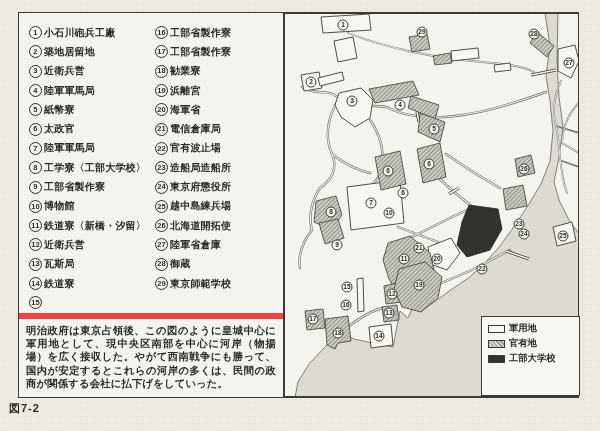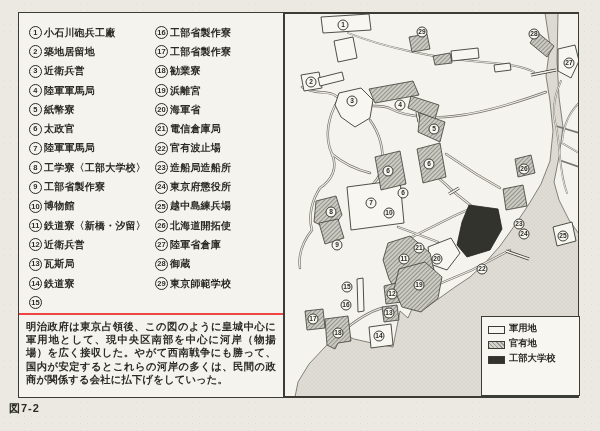--- a/index.html
+++ b/index.html
@@ -24,21 +24,21 @@
               font-size:10px; font-weight:600; letter-spacing:0.2px; }
   .cnum {
     flex:0 0 auto; width:11px; height:11px; margin-right:2px;
     border:1px solid #2b2b26; border-radius:50%;
     display:inline-flex; align-items:center; justify-content:center;
     font-size:7.5px; font-weight:700; line-height:1;
   }
   
   .note-box {
     position:absolute; left:0; top:300px; width:264px; height:83px;
-    border-top:2px solid #ef4444; box-sizing:border-box;
+    border-top:6px solid #ef4444; box-sizing:border-box;
     padding:5px 7px 0 7px;
   }
   .note-text { font-size:10.3px; line-height:13.2px; font-weight:600;
                letter-spacing:0.2px; text-align:justify; }
   
   .map-panel { position:absolute; left:264px; top:0; width:295px; height:384px;
                border-left:1px solid #3c3c36; }
   svg { display:block; }
   .canal { fill:none; stroke:#6e6d66; stroke-width:2.4px; stroke-linecap:round; }
   .canal-in { fill:none; stroke:#edebe4; stroke-width:1.2px; stroke-linecap:round; }
@@ -51,21 +51,21 @@
   .stl  { fill:#33332e; stroke:#222220; stroke-width:0.8px; }
   .marker-c { fill:#f8f6f0; stroke:#2b2b26; stroke-width:0.9px; }
   .marker-t { font-size:6.6px; font-weight:700; fill:#2b2b26;
               text-anchor:middle; font-family:"Liberation Sans","DejaVu Sans",sans-serif; }
   
   .legend {
     position:absolute; left:197px; top:303px; width:99px; height:80px;
     background:#f8f6f0; border:1px solid #3c3c36; box-sizing:border-box;
     padding:6px 4px 0 6px;
   }
-  .legend-row { display:flex; align-items:flex-end; margin-bottom:4.5px;
+  .legend-row { display:flex; align-items:center; margin-bottom:4.5px;
                 font-size:9.3px; font-weight:600; line-height:10.5px; }
   .swatch { flex:0 0 auto; width:17px; height:8px; margin:1px 4px 0 0;
             border:1px solid #3c3c36; background:#f8f6f0; box-sizing:border-box; }
   .swatch.hatch { background:repeating-linear-gradient(45deg,#98978f 0 1px,#d3d2cb 1px 3px); }
   .swatch.dark  { background:#33332e; }
   .swatch.bridge { border:none; background:none; position:relative; height:9px; }
   .swatch.bridge::before { content:""; position:absolute; left:0; right:0; top:3.5px;
                            border-top:1.5px solid #3a3a36; }
   .swatch.bridge::after  { content:""; position:absolute; left:4px; right:4px; top:1px; bottom:1px;
                            background:#f8f6f0; border-left:1.5px solid #3a3a36;

